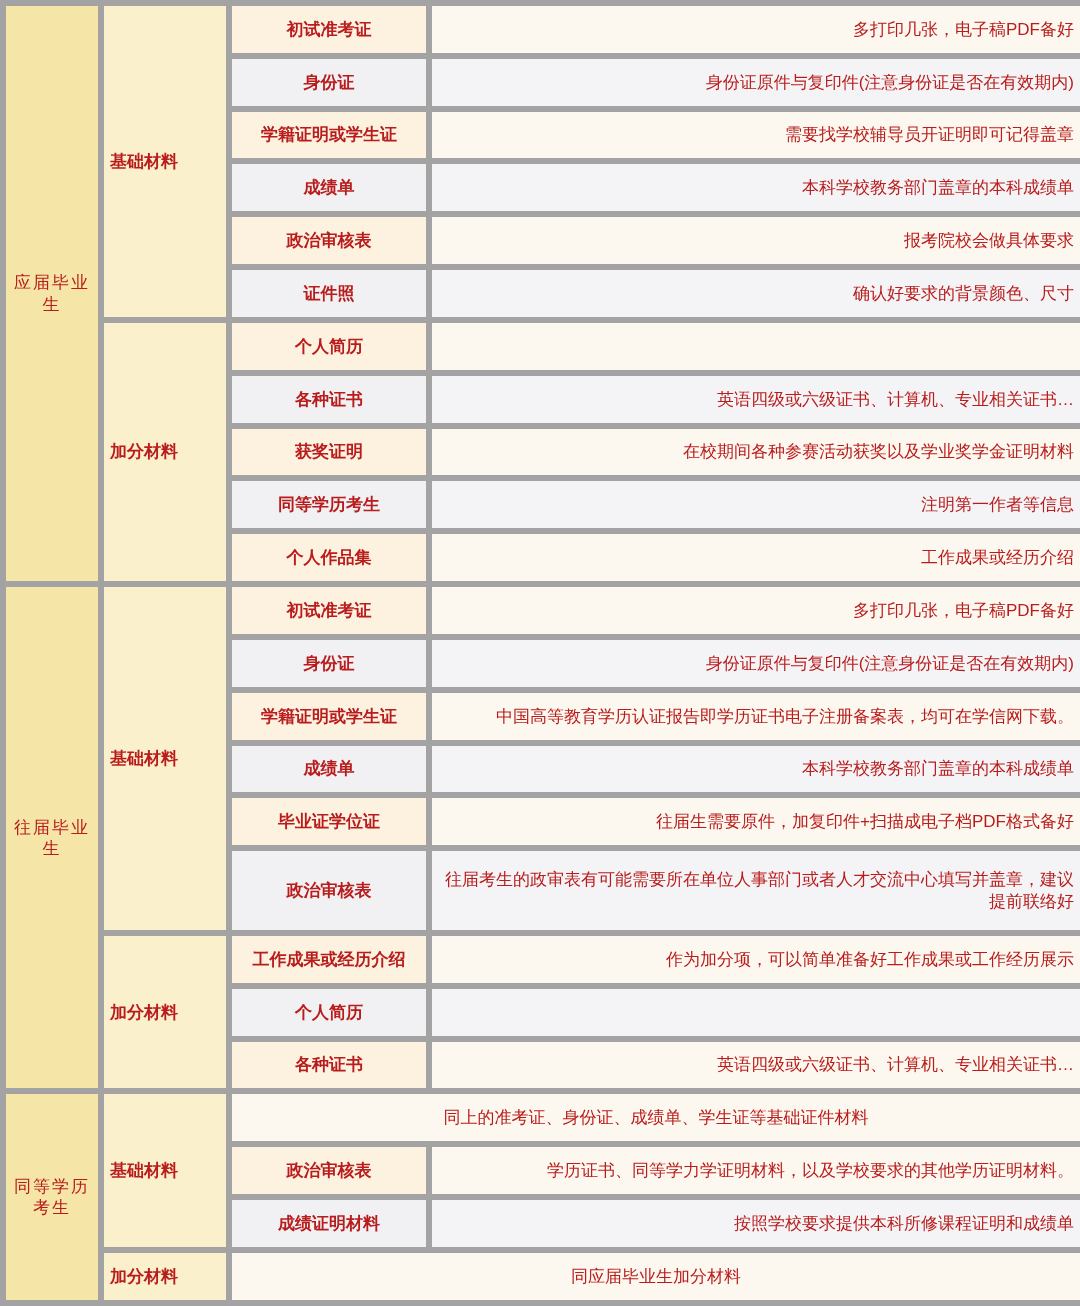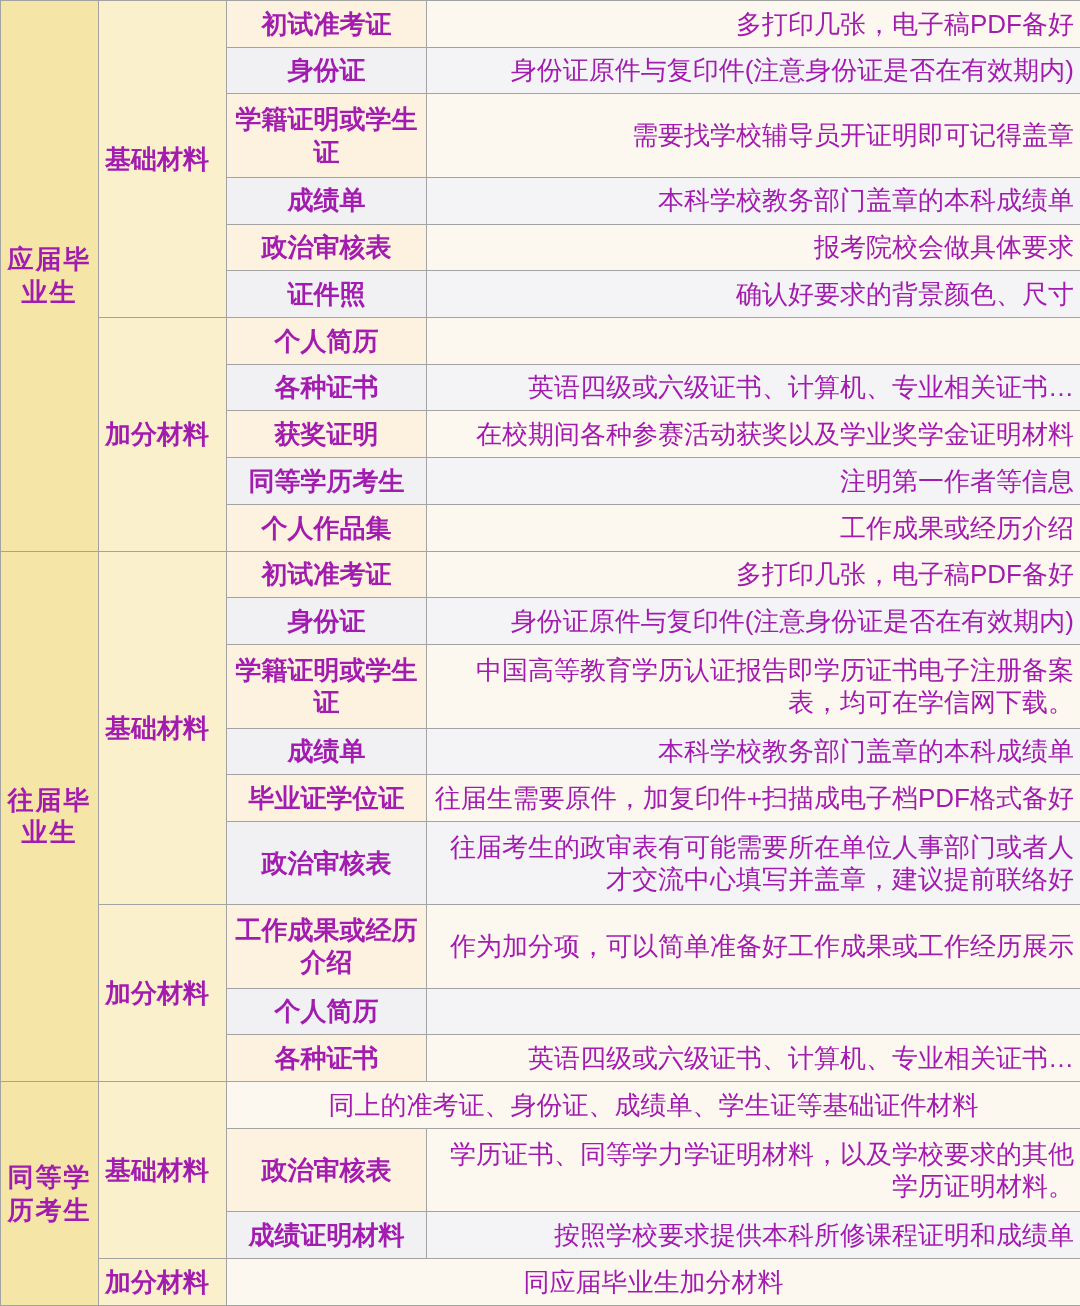--- a/index.html
+++ b/index.html
@@ -13,38 +13,38 @@
     font-family: "Liberation Sans", "DejaVu Sans", sans-serif;
     overflow: hidden;
   }
   table.matrix {
     width: 1080px;
     height: 1306px;
     border-collapse: collapse;
     table-layout: fixed;
   }
   table.matrix td {
-    border: 1px solid #a3a3a3;
+    border: 6px solid #a3a3a3;
     padding: 4px 6px;
     vertical-align: middle;
-    font-size: 26px;
-    color: #a21caf;
+    font-size: 17px;
+    color: #b91c1c;
     line-height: 1.25;
   }
   
   col.c-group  { width: 98px; }
   col.c-cat    { width: 128px; }
   col.c-item   { width: 200px; }
   col.c-desc   { width: 654px; }
 
   td.group {
     background: #f5e6a8;
     text-align: center;
     font-size: 34px;
-    font-weight: bold;
+    font-weight: normal;
     letter-spacing: 2px;
     line-height: 1.15;
     padding: 2px;
     color: #1a1a1a;
   }
   td.cat {
     background: #fbf0cc;
     font-size: 23px;
     font-weight: bold;
     color: #1a1a1a;

